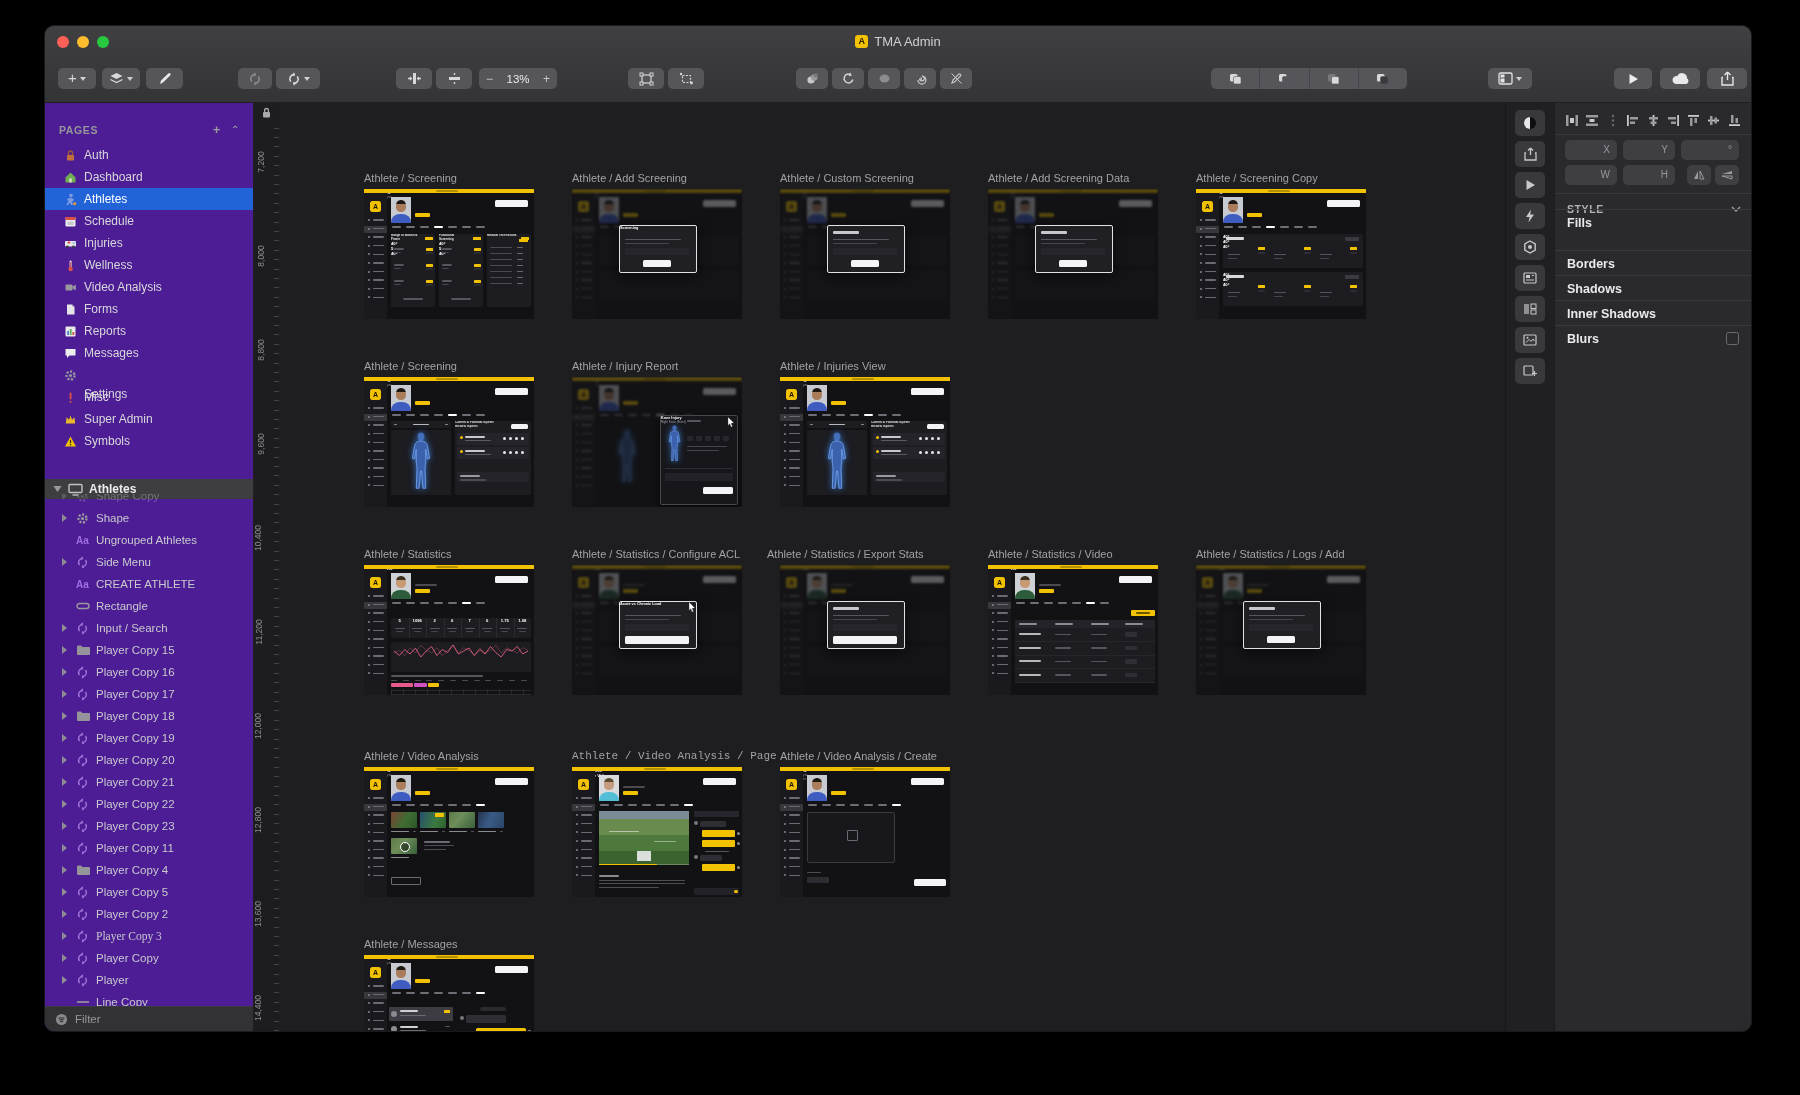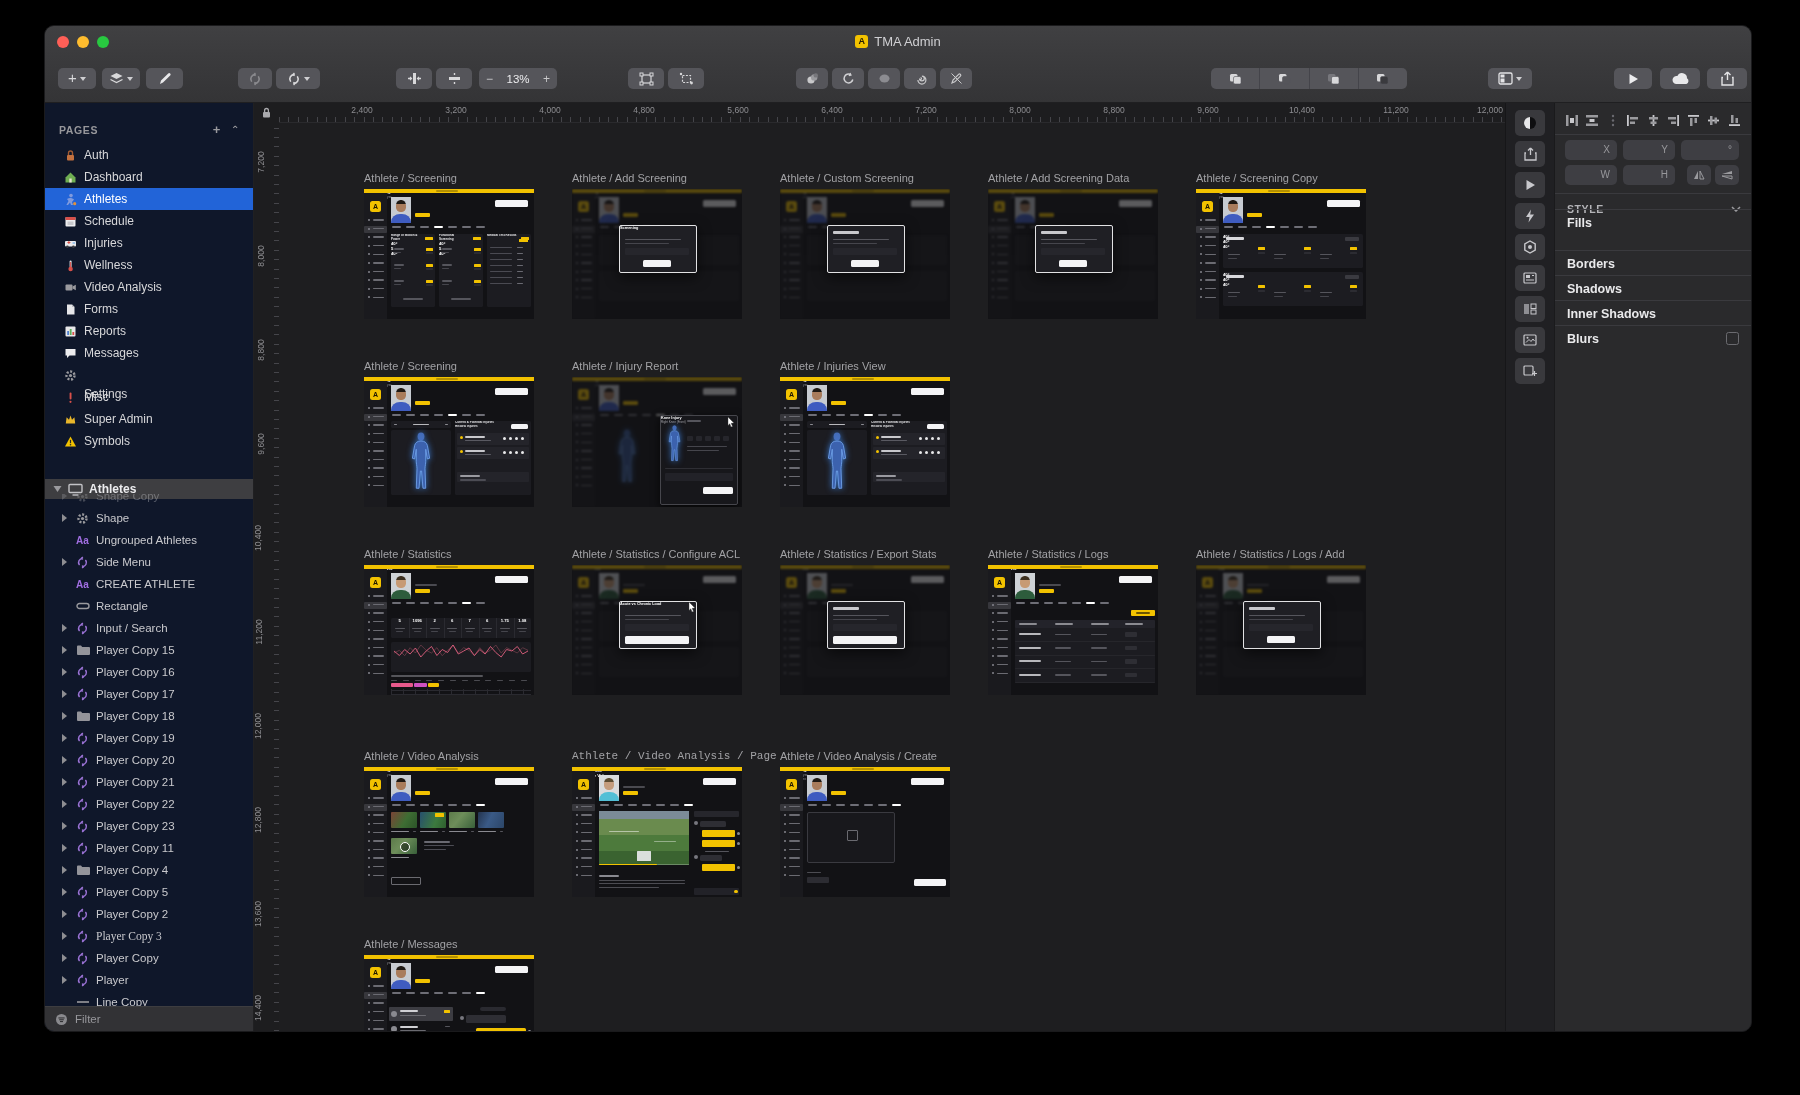--- a/index.html
+++ b/index.html
@@ -14,21 +14,21 @@
     display:flex;align-items:center;justify-content:center}
   #window-title{color:#cfcfd2;font-size:13px}
   #toolbar{position:relative;height:46px;background:linear-gradient(#3b3b3d,#343436);border-bottom:1px solid #1f1f21}
   .tbtn{position:absolute;top:12px;height:21px;background:#55555a;border-radius:5px;display:flex;align-items:center;
     justify-content:center;gap:3px;color:#d8d8da;font-size:12px}
   .tbtn svg{display:block}
   .chev{width:0;height:0;border-left:3.5px solid transparent;border-right:3.5px solid transparent;border-top:4px solid #cfcfd2}
   .dim{opacity:.4}
   
   #content{position:absolute;top:77px;bottom:0;left:0;right:0;display:flex}
-  #sidebar{position:relative;width:208px;background:#0f172a;flex:none;overflow:hidden}
+  #sidebar{position:relative;width:208px;background:#4c1d95;flex:none;overflow:hidden}
   #vruler{position:relative;width:25px;background:#1d1d1f;flex:none;border-left:1px solid #202022}
   #canvas{position:relative;flex:1;background:#1e1e20;overflow:hidden}
   #plugins{position:relative;width:48px;background:#202023;flex:none;border-left:1px solid #161618}
   #inspector{position:relative;width:196px;background:#2a2a2c;flex:none;border-left:1px solid #1a1a1c}
   
   #pages-header{position:absolute;top:20px;left:14px;right:8px;height:14px;color:#97979b;font-size:10.5px;
     font-weight:bold;letter-spacing:.6px;display:flex;align-items:center}
   #pages-header .sp{flex:1}
   .hico{color:#9a9a9e;font-size:13px;line-height:12px;padding:0 5px}
   #pages-list{position:absolute;top:41px;left:0;right:0}
@@ -747,36 +747,20 @@
           <div class="vnum" style="top: 331px;">9,600</div>
           <div class="vnum" style="top: 425px;">10,400</div>
           <div class="vnum" style="top: 519px;">11,200</div>
           <div class="vnum" style="top: 613px;">12,000</div>
           <div class="vnum" style="top: 707px;">12,800</div>
           <div class="vnum" style="top: 801px;">13,600</div>
           <div class="vnum" style="top: 895px;">14,400</div>
         </div>
 
       <div id="canvas">
-        <div id="hruler">
-            <div class="tickband"></div>
-            <div class="hnum" style="left: 83px;">2,400</div>
-            <div class="hnum" style="left: 177px;">3,200</div>
-            <div class="hnum" style="left: 271px;">4,000</div>
-            <div class="hnum" style="left: 365px;">4,800</div>
-            <div class="hnum" style="left: 459px;">5,600</div>
-            <div class="hnum" style="left: 553px;">6,400</div>
-            <div class="hnum" style="left: 647px;">7,200</div>
-            <div class="hnum" style="left: 741px;">8,000</div>
-            <div class="hnum" style="left: 835px;">8,800</div>
-            <div class="hnum" style="left: 929px;">9,600</div>
-            <div class="hnum" style="left: 1023px;">10,400</div>
-            <div class="hnum" style="left: 1117px;">11,200</div>
-            <div class="hnum" style="left: 1211px;">12,000</div>
-          </div>
         <div id="boards">
             <div class="blabel" style="left: 85px; top: 50px;">Athlete / Screening</div>
             <div class="board" style="left: 85px; top: 67px;">
               <div class="mb-ybar"></div>
               <div class="bar" style="left: 72px; top: 0.8px; width: 22px; height: 2px; background: rgb(179, 143, 0); border-radius: 1px;"></div>
               <div class="mb-side">
                 <div class="mb-logo">A</div>
                 <div class="bar" style="left: 4px; top: 26.4px; width: 2px; height: 2px; background: rgb(133, 133, 140); border-radius: 1px;"></div>
                 <div class="bar" style="left: 8.5px; top: 26.6px; width: 11px; height: 1.6px; background: rgb(107, 107, 114); border-radius: 1px;"></div>
                 <div class="bar" style="left: 0px; top: 33px; width: 23px; height: 7px; background: rgb(55, 55, 60);"></div>
@@ -1514,21 +1498,21 @@
                 <div style="left: 5px; top: 4px; font-size: 3.8px; color: rgb(255, 255, 255); font-weight: bold; width: 60px; line-height: 4.4px; overflow: hidden; max-height: 9.12px;">Acute vs Chronic Load</div>
                 <div class="bar" style="left: 5px; top: 13px; width: 56px; height: 1.4px; background: rgb(85, 85, 92);"></div>
                 <div class="bar" style="left: 5px; top: 17px; width: 44px; height: 1.4px; background: rgb(69, 69, 76);"></div>
                 <div class="bar" style="left: 5px; top: 22px; width: 64px; height: 7px; background: rgb(38, 38, 44); border-radius: 1px;"></div>
                 <div class="mb-btn-w" style="left: 5px; top: 33.5px; width: 64px; height: 8px;"></div>
                 <span style="position: absolute; left: 68px; top: -4px;"><svg width="8" height="10" viewBox="0 0 8 10">
                     <path d="M1 0 L7 6 L4.2 6.3 L5.6 9.4 L4 10 L2.8 6.8 L1 8.4 Z" fill="#fff" stroke="#333" stroke-width="0.4"></path>
                   </svg></span>
               </div>
             </div>
-            <div class="blabel" style="left: 501px; top: 426px;">Athlete / Statistics / Export Stats</div>
+            <div class="blabel" style="left: 488px; top: 426px;">Athlete / Statistics / Export Stats</div>
             <div class="board" style="left: 501px; top: 443px;">
               <div class="ghost">
                 <div class="mb-ybar"></div>
                 <div class="bar" style="left: 72px; top: 0.8px; width: 22px; height: 2px; background: rgb(179, 143, 0); border-radius: 1px;"></div>
                 <div class="mb-side">
                   <div class="mb-logo">A</div>
                   <div class="bar" style="left: 4px; top: 26.4px; width: 2px; height: 2px; background: rgb(133, 133, 140); border-radius: 1px;"></div>
                   <div class="bar" style="left: 8.5px; top: 26.6px; width: 11px; height: 1.6px; background: rgb(107, 107, 114); border-radius: 1px;"></div>
                   <div class="bar" style="left: 0px; top: 33px; width: 23px; height: 7px; background: rgb(55, 55, 60);"></div>
                   <div class="bar" style="left: 4px; top: 35px; width: 2px; height: 2px; background: rgb(133, 133, 140); border-radius: 1px;"></div>
@@ -1569,21 +1553,21 @@
                 <div class="bar" style="left: 27px; top: 82px; width: 140px; height: 30px; background: rgb(28, 28, 33); border-radius: 1px;"></div>
               </div>
               <div class="modal" style="left: 47px; top: 36px; width: 76px; height: 46px;">
                 <div class="bar" style="left: 5px; top: 5px; width: 26px; height: 2.5px; background: rgb(200, 200, 204);"></div>
                 <div class="bar" style="left: 5px; top: 13px; width: 56px; height: 1.4px; background: rgb(85, 85, 92);"></div>
                 <div class="bar" style="left: 5px; top: 17px; width: 44px; height: 1.4px; background: rgb(69, 69, 76);"></div>
                 <div class="bar" style="left: 5px; top: 22px; width: 64px; height: 7px; background: rgb(38, 38, 44); border-radius: 1px;"></div>
                 <div class="mb-btn-w" style="left: 5px; top: 33.5px; width: 64px; height: 8px;"></div>
               </div>
             </div>
-            <div class="blabel" style="left: 709px; top: 426px;">Athlete / Statistics / Logs</div>
+            <div class="blabel" style="left: 709px; top: 426px;">Athlete / Statistics / Video</div>
             <div class="board" style="left: 709px; top: 443px;">
               <div class="mb-ybar"></div>
               <div class="bar" style="left: 72px; top: 0.8px; width: 22px; height: 2px; background: rgb(179, 143, 0); border-radius: 1px;"></div>
               <div class="mb-side">
                 <div class="mb-logo">A</div>
                 <div class="bar" style="left: 4px; top: 26.4px; width: 2px; height: 2px; background: rgb(133, 133, 140); border-radius: 1px;"></div>
                 <div class="bar" style="left: 8.5px; top: 26.6px; width: 11px; height: 1.6px; background: rgb(107, 107, 114); border-radius: 1px;"></div>
                 <div class="bar" style="left: 0px; top: 33px; width: 23px; height: 7px; background: rgb(55, 55, 60);"></div>
                 <div class="bar" style="left: 4px; top: 35px; width: 2px; height: 2px; background: rgb(133, 133, 140); border-radius: 1px;"></div>
                 <div class="bar" style="left: 8.5px; top: 35.2px; width: 11px; height: 1.6px; background: rgb(107, 107, 114); border-radius: 1px;"></div>

